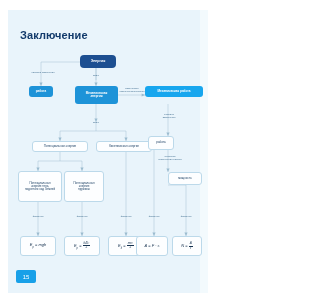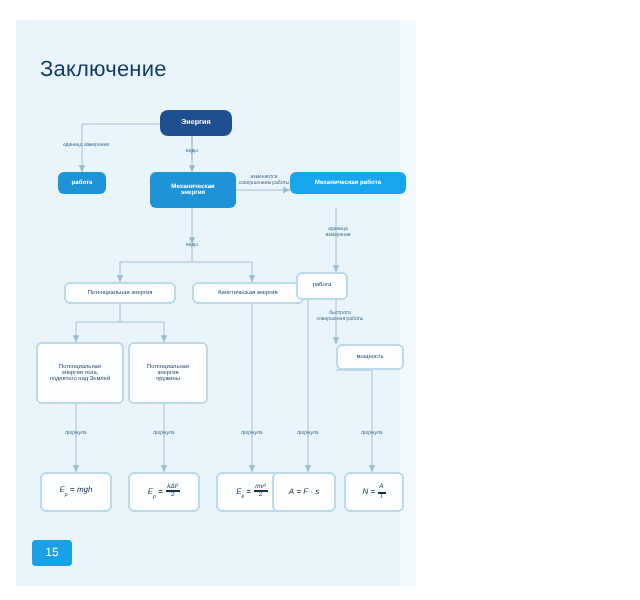--- a/index.html
+++ b/index.html
@@ -33,21 +33,21 @@
     height: 100%;
     background: #f3fafd;
   }
 
   
   #title {
     position: absolute;
     left: 12px;
     top: 19px;
     font-size: 11px;
-    font-weight: normal;
+    font-weight: bold;
     color: #123a6b;
     letter-spacing: 0.1px;
     white-space: nowrap;
   }
 
   
   #page-badge {
     position: absolute;
     left: 8px;
     bottom: 10px;

